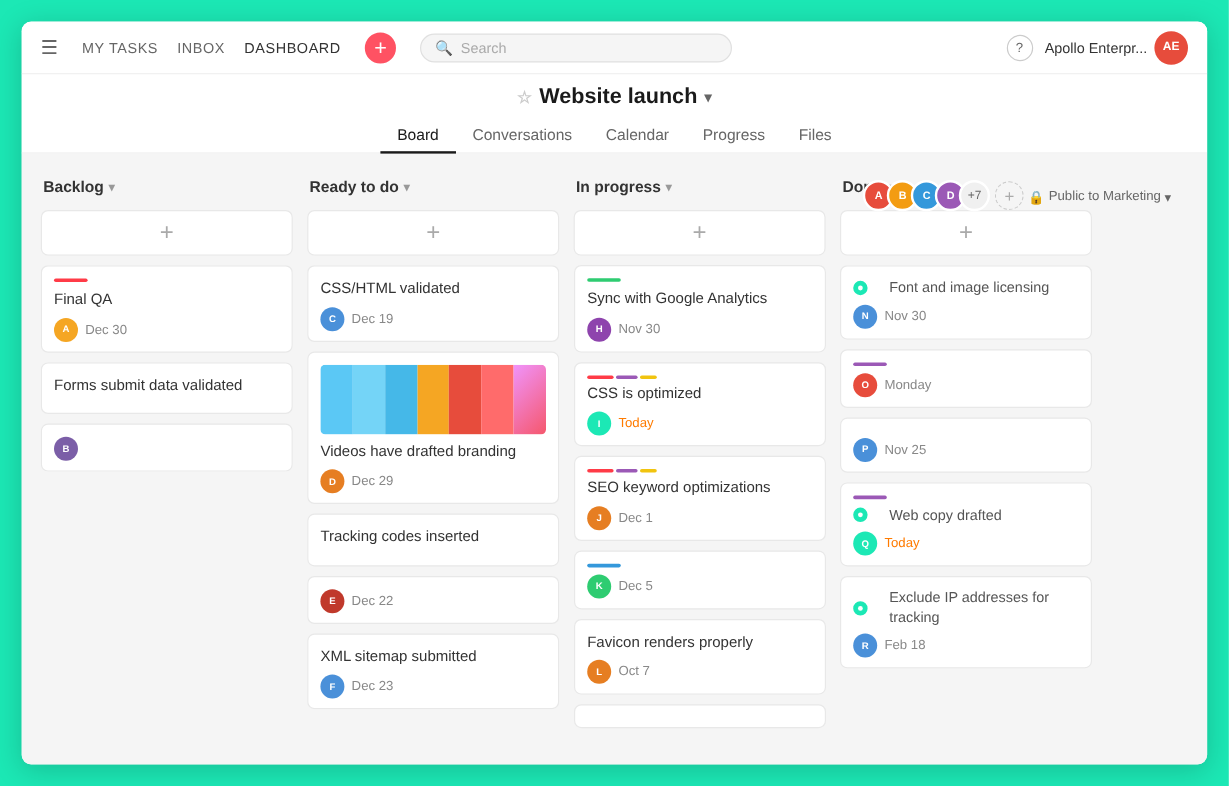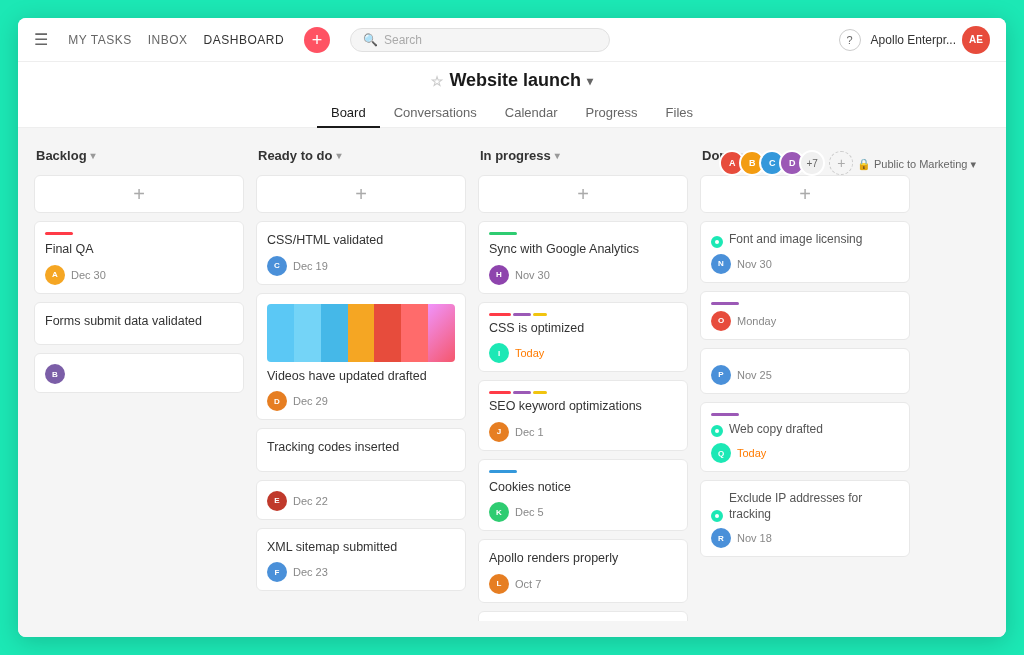--- a/index.html
+++ b/index.html
@@ -277,22 +277,22 @@
       background: white;
       border-radius: 50%;
     }
     .done-card-title {
       font-size: 12px;
       color: #555;
       line-height: 1.3;
     }
     .done-card {
       display: flex;
-      align-items: flex-end;
-      gap: 2px;
+      align-items: center;
+      gap: 14px;
     }
     .multi-color-bar {
       display: flex;
       gap: 2px;
       margin-bottom: 4px;
     }
     .mcb { height: 3px; border-radius: 2px; }
     
     .column-cards {
       display: flex;
@@ -418,21 +418,21 @@
         <div class="card">
           <div class="card-image">
             <div class="color-swatch" style="background:#5bc8f5;"></div>
             <div class="color-swatch" style="background:#74d4f7;"></div>
             <div class="color-swatch" style="background:#45b8e8;"></div>
             <div class="color-swatch" style="background:#f5a623;"></div>
             <div class="color-swatch" style="background:#e74c3c;"></div>
             <div class="color-swatch" style="background:#ff6b6b;"></div>
             <div class="color-swatch" style="background:linear-gradient(135deg,#f093fb,#f5576c);"></div>
           </div>
-          <div class="card-title">Videos have updated drafted</div>
+          <div class="card-title">Videos have drafted branding</div>
           <div class="card-meta">
             <div class="card-avatar" style="background:#e67e22;">D</div>
             <span class="card-date">Dec 29</span>
           </div>
           <span class="card-more">···</span>
         </div>
 
         <div class="card">
           <div class="card-title">Tracking codes inserted</div>
           <span class="card-more">···</span>
@@ -501,30 +501,29 @@
           <div class="card-title">SEO keyword optimizations</div>
           <div class="card-meta">
             <div class="card-avatar" style="background:#e67e22;">J</div>
             <span class="card-date">Dec 1</span>
           </div>
           <span class="card-more">···</span>
         </div>
 
         <div class="card">
           <div class="card-color-bar" style="background:#3498db;"></div>
-          <div class="card-title">Cookies notice</div>
           <div class="card-meta">
             <div class="card-avatar" style="background:#2ecc71;">K</div>
             <span class="card-date">Dec 5</span>
           </div>
           <span class="card-more">···</span>
         </div>
 
         <div class="card">
-          <div class="card-title">Apollo renders properly</div>
+          <div class="card-title">Favicon renders properly</div>
           <div class="card-meta">
             <div class="card-avatar" style="background:#e67e22;">L</div>
             <span class="card-date">Oct 7</span>
           </div>
           <span class="card-more">···</span>
         </div>
 
         <div class="card">
 
           <span class="card-more">···</span>
@@ -584,21 +583,21 @@
           <span class="card-more">···</span>
         </div>
 
         <div class="card">
           <div class="done-card">
             <div class="done-check checked"></div>
             <div class="done-card-title">Exclude IP addresses for tracking</div>
           </div>
           <div class="card-meta" style="margin-top:6px;">
             <div class="card-avatar" style="background:#4a90d9;">R</div>
-            <span class="card-date">Nov 18</span>
+            <span class="card-date">Feb 18</span>
           </div>
           <span class="card-more">···</span>
         </div>
 
       </div>
     </div>
 
   </div>
 </div>
 

